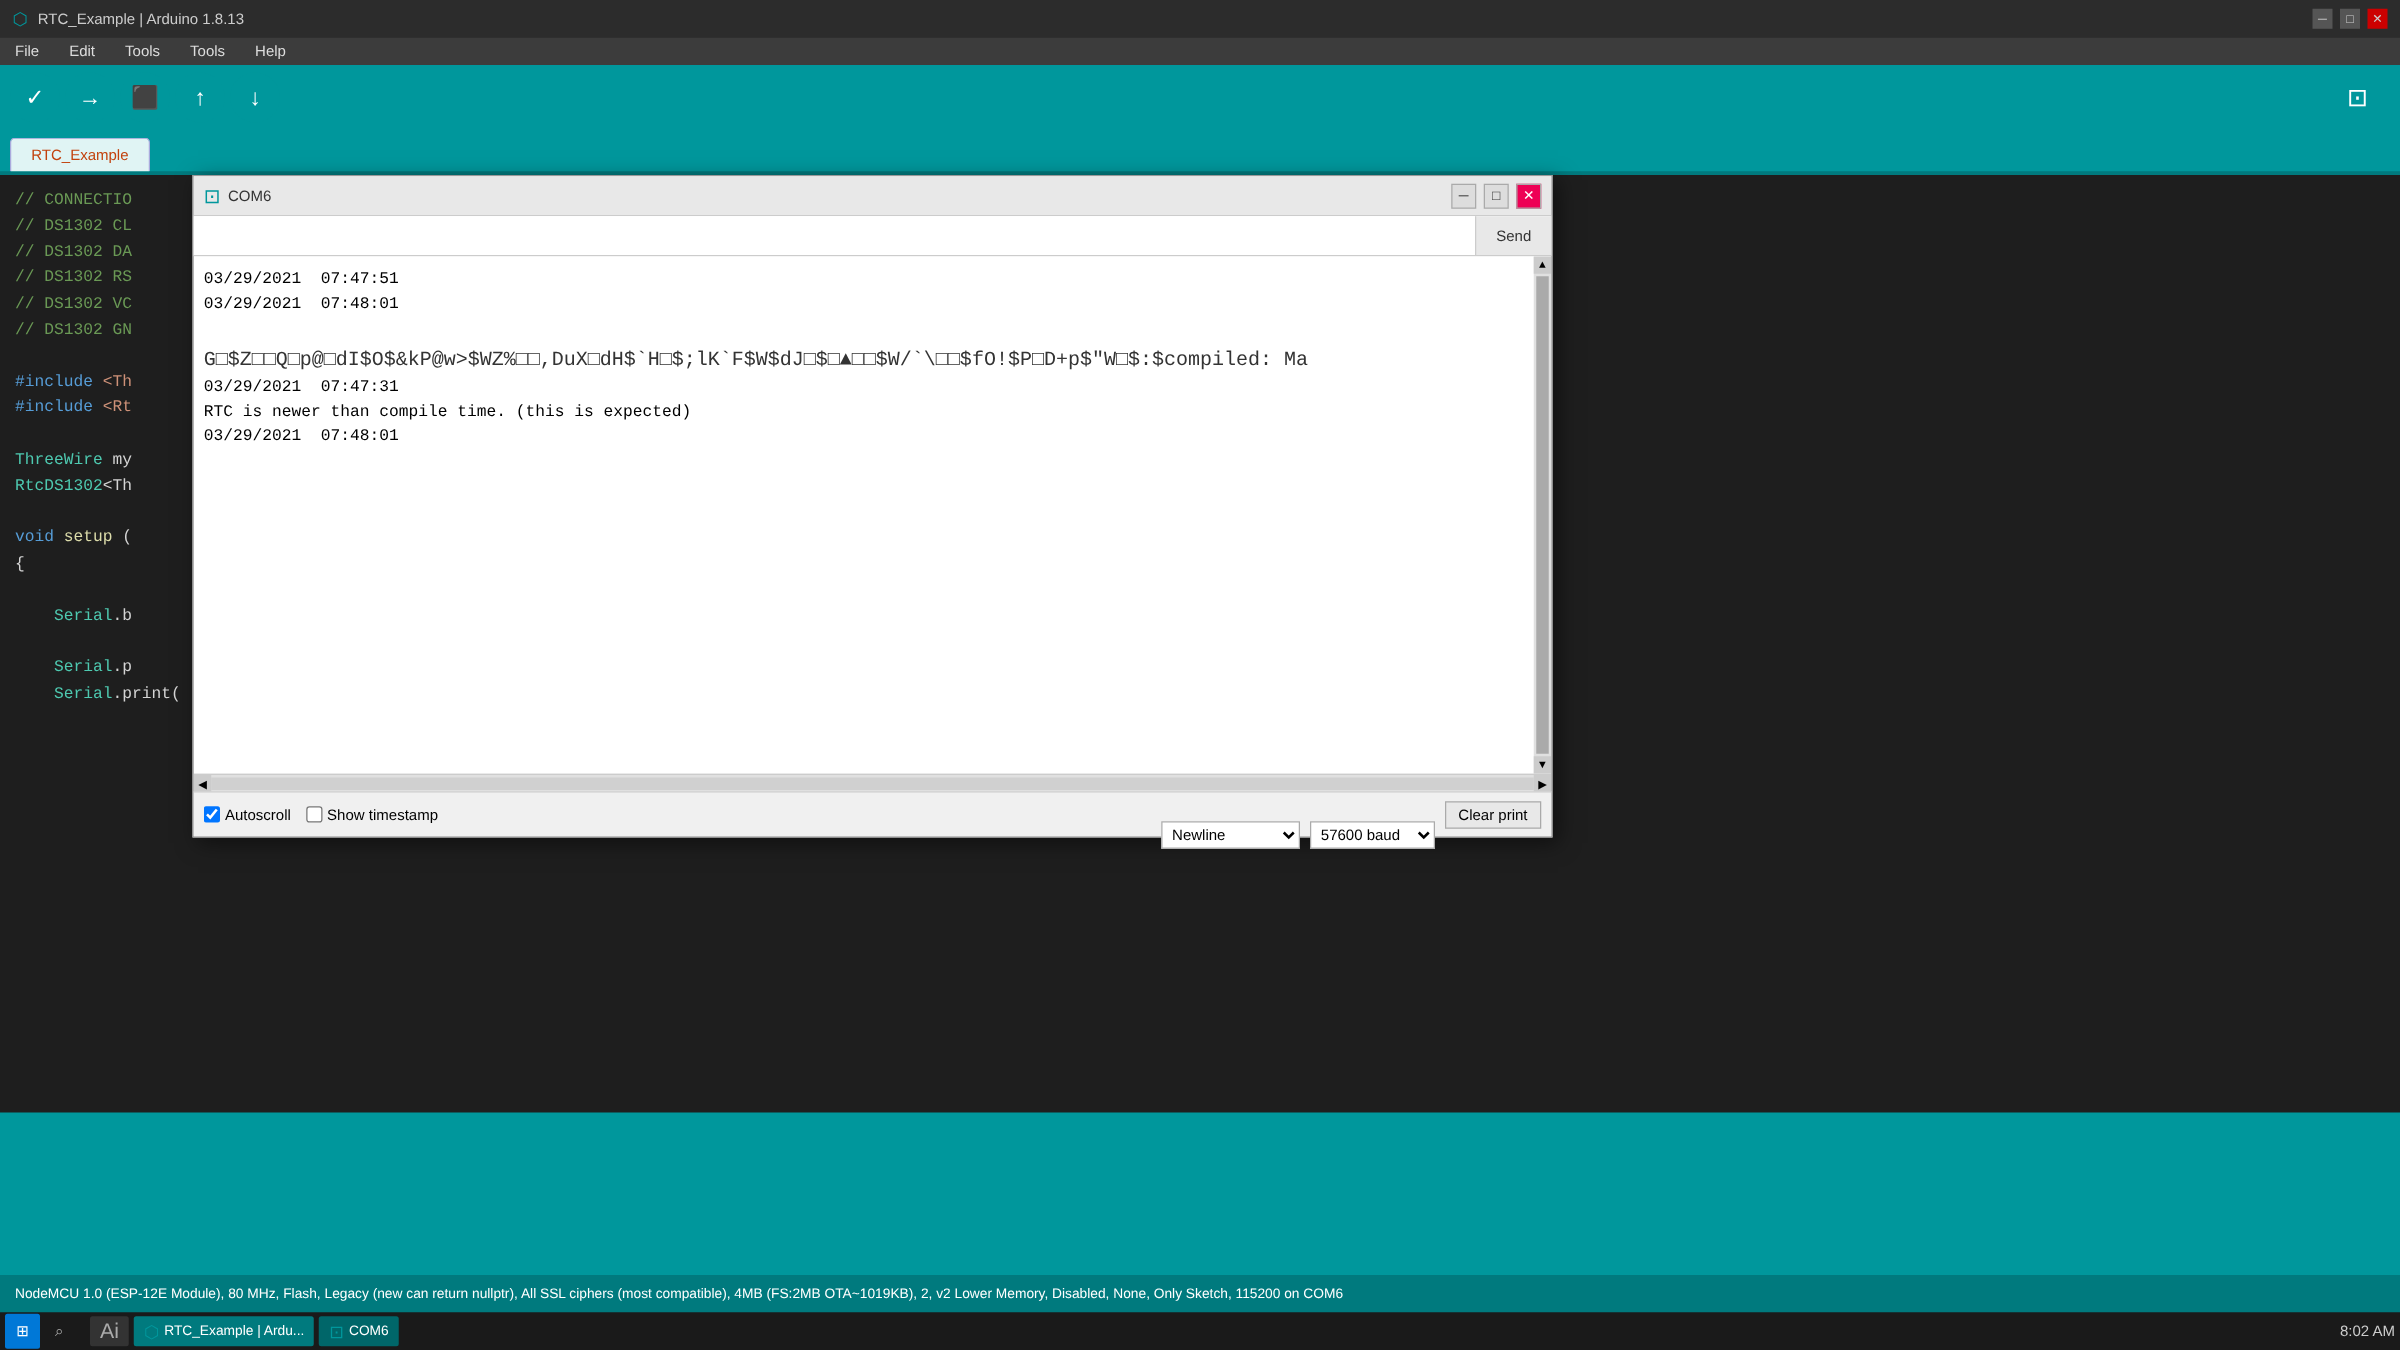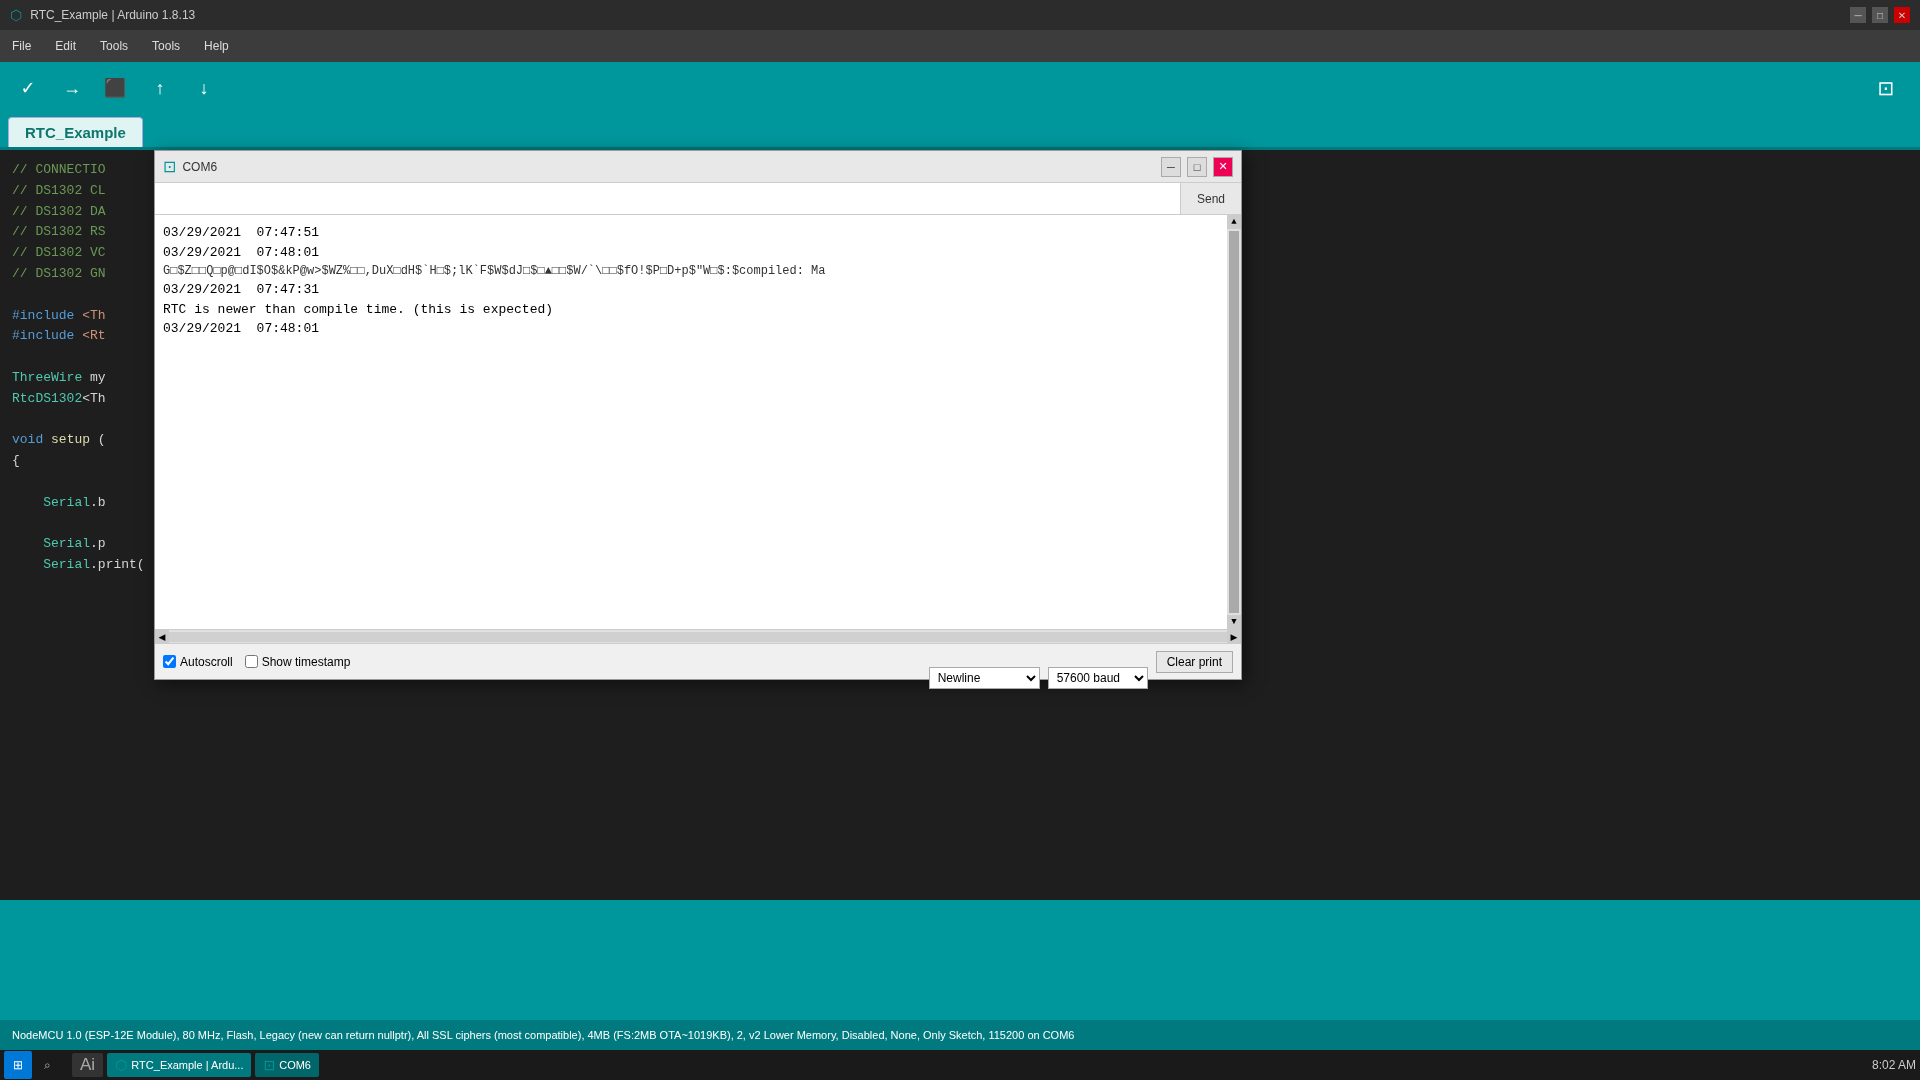--- a/index.html
+++ b/index.html
@@ -31,21 +31,21 @@
       border: none;
       color: #ccc;
       font-size: 10px;
       cursor: pointer;
       display: flex; align-items: center; justify-content: center;
     }
 
     
     #menu-bar {
       background: #3c3c3c;
-      height: 32px;
+      height: 22px;
       display: flex;
       align-items: center;
       padding: 0 8px;
       gap: 16px;
       color: #ddd;
       font-size: 12px;
     }
     .menu-item { cursor: pointer; padding: 2px 4px; }
 
     
@@ -88,26 +88,25 @@
       height: 36px;
       display: flex;
       align-items: flex-end;
       padding: 0 0 0 8px;
       border-bottom: 3px solid #007a7e;
     }
     .tab {
       background: #e0f4f4;
       padding: 6px 16px;
       border-radius: 4px 4px 0 0;
-      font-size: 15px;
-      color: #0f766e;
+      font-size: 12px;
+      color: #c2410c;
       cursor: pointer;
       border: 1px solid #aad;
       border-bottom: none;
-      font-weight: bold;
     }
 
     
     #main-area {
       background: #2d2d2d;
       display: flex;
       height: calc(1080px - 30px - 22px - 52px - 36px - 30px);
       position: relative;
     }
 
@@ -257,21 +256,21 @@
       font-size: 13px;
       color: #000;
       padding: 8px;
       position: relative;
     }
     #serial-output-inner {
       overflow-y: auto;
       height: 100%;
     }
     .serial-line { white-space: pre; line-height: 1.5; }
-    .serial-garbage { font-size: 12px; color: #333; }
+    .serial-garbage { font-size: 16px; color: #333; margin-top: 24px; }
 
     
     #serial-scrollbar-v {
       position: absolute;
       right: 0; top: 0; bottom: 0;
       width: 14px;
       background: #e0e0e0;
       display: flex; flex-direction: column;
     }
     .scroll-arrow {

